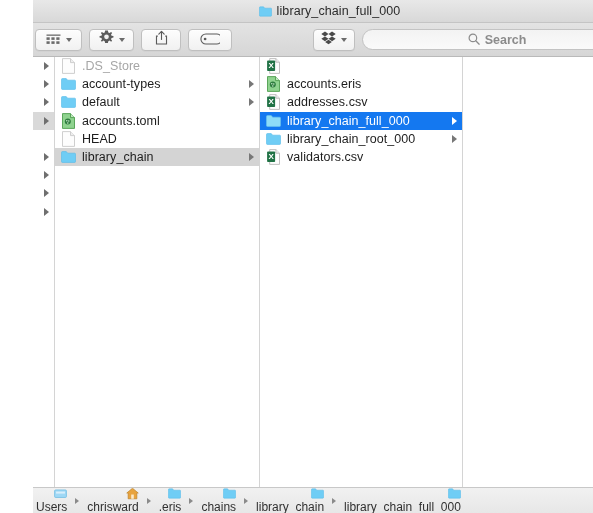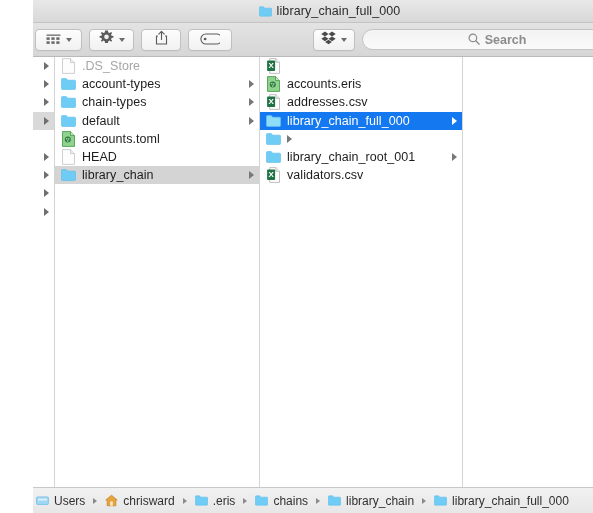--- a/index.html
+++ b/index.html
@@ -205,24 +205,24 @@
     background: linear-gradient(to bottom, #f1f1f1 0%, #e7e7e7 100%);
     border-top: 1px solid #c8c8c8;
     display: flex;
     align-items: center;
     padding-left: 2px;
     gap: 0px;
     overflow: hidden;
   }
   .crumb {
     display: flex;
-    align-items: center;
-    gap: 5px;
+    align-items: flex-end;
     padding: 0 1px;
     cursor: default;
+    flex-direction: column;
   }
   .crumb .crumb-label {
     font-size: 12px;
     color: #303030;
     white-space: nowrap;
   }
   .crumb-sep {
     width: 0; height: 0;
     border-top: 3.5px solid transparent;
     border-bottom: 3.5px solid transparent;
@@ -367,29 +367,20 @@
       <div class="row">
         <span>
           <svg class="icon" viewBox="0 0 16 14">
               <path d="M0.5 2.2 A1 1 0 0 1 1.5 1.2 H5.6 L7.1 2.9 H14.5 A1 1 0 0 1 15.5 3.9 V11.8 A1 1 0 0 1 14.5 12.8 H1.5 A1 1 0 0 1 0.5 11.8 Z" fill="#6fcdf5" stroke="#4fb7e8" stroke-width="0.6"></path>
             </svg>
         </span>
         <span class="label">account-types</span>
         <span class="row-arrow"></span>
       </div>
 
-      <div class="row">
-        <span>
-          <svg class="icon" viewBox="0 0 16 14">
-              <path d="M0.5 2.2 A1 1 0 0 1 1.5 1.2 H5.6 L7.1 2.9 H14.5 A1 1 0 0 1 15.5 3.9 V11.8 A1 1 0 0 1 14.5 12.8 H1.5 A1 1 0 0 1 0.5 11.8 Z" fill="#6fcdf5" stroke="#4fb7e8" stroke-width="0.6"></path>
-            </svg>
-        </span>
-        <span class="label">chain-types</span>
-        <span class="row-arrow"></span>
-      </div>
 
       <div class="row">
         <span>
           <svg class="icon" viewBox="0 0 16 14">
               <path d="M0.5 2.2 A1 1 0 0 1 1.5 1.2 H5.6 L7.1 2.9 H14.5 A1 1 0 0 1 15.5 3.9 V11.8 A1 1 0 0 1 14.5 12.8 H1.5 A1 1 0 0 1 0.5 11.8 Z" fill="#6fcdf5" stroke="#4fb7e8" stroke-width="0.6"></path>
             </svg>
         </span>
         <span class="label">default</span>
         <span class="row-arrow"></span>
       </div>
@@ -476,32 +467,24 @@
         <span class="label">library_chain_full_000</span>
         <span class="row-arrow"></span>
       </div>
 
       <div class="row">
         <span>
           <svg class="icon" viewBox="0 0 16 14">
               <path d="M0.5 2.2 A1 1 0 0 1 1.5 1.2 H5.6 L7.1 2.9 H14.5 A1 1 0 0 1 15.5 3.9 V11.8 A1 1 0 0 1 14.5 12.8 H1.5 A1 1 0 0 1 0.5 11.8 Z" fill="#6fcdf5" stroke="#4fb7e8" stroke-width="0.6"></path>
             </svg>
         </span>
+        <span class="label">library_chain_root_000</span>
         <span class="row-arrow"></span>
       </div>
 
-      <div class="row">
-        <span>
-          <svg class="icon" viewBox="0 0 16 14">
-              <path d="M0.5 2.2 A1 1 0 0 1 1.5 1.2 H5.6 L7.1 2.9 H14.5 A1 1 0 0 1 15.5 3.9 V11.8 A1 1 0 0 1 14.5 12.8 H1.5 A1 1 0 0 1 0.5 11.8 Z" fill="#6fcdf5" stroke="#4fb7e8" stroke-width="0.6"></path>
-            </svg>
-        </span>
-        <span class="label">library_chain_root_001</span>
-        <span class="row-arrow"></span>
-      </div>
 
       <div class="row">
         <span>
           <svg class="icon" viewBox="0 0 14 16">
             <path d="M3.2 0.6 H9.4 L13 4.2 V15.4 H3.2 Z" fill="#fdfdfd" stroke="#b9b9b9" stroke-width="0.9"></path>
             <path d="M9.4 0.6 V4.2 H13" fill="#eeeeee" stroke="#b9b9b9" stroke-width="0.9"></path>
             <rect x="0.6" y="2.4" width="8" height="10.6" rx="0.8" fill="#207245"></rect>
             <text x="4.6" y="10.1" font-family="Liberation Sans, sans-serif" font-size="8" font-weight="bold" fill="#ffffff" text-anchor="middle">X</text>
           </svg>
         </span>

